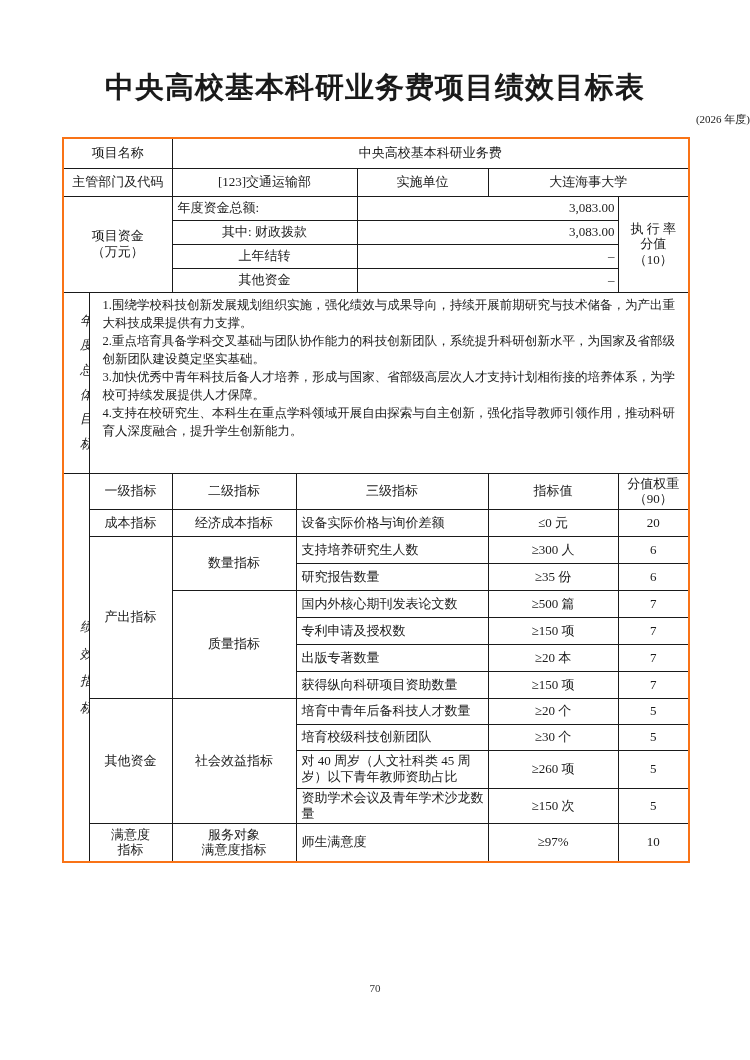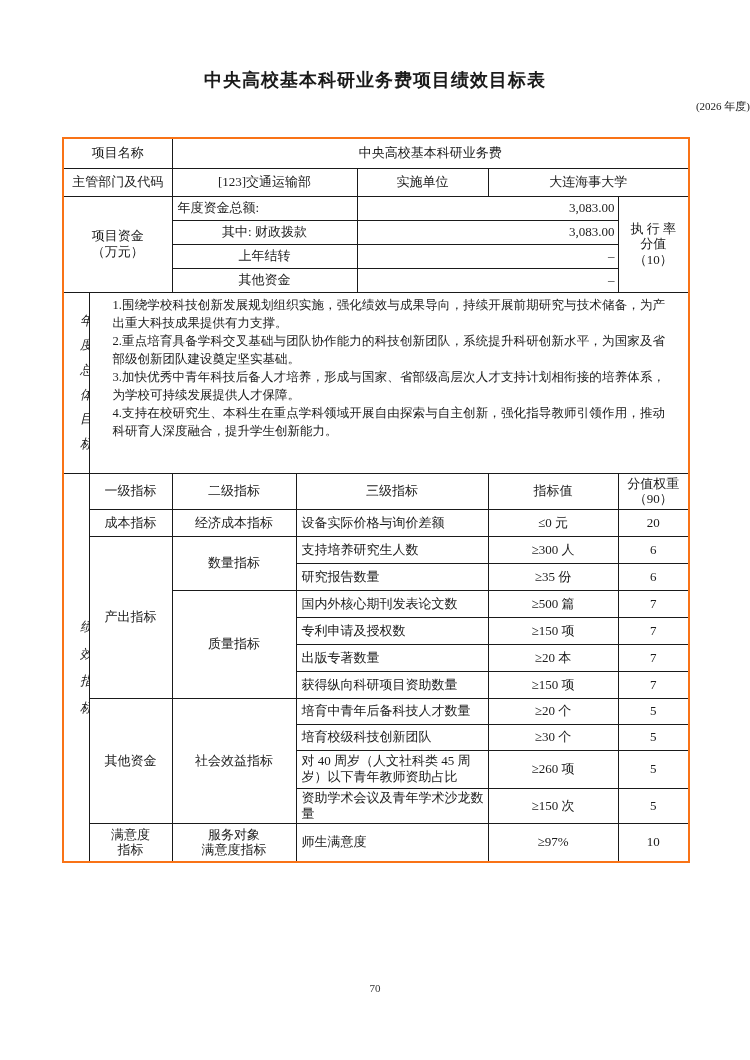--- a/index.html
+++ b/index.html
@@ -6,38 +6,38 @@
   html, body { margin: 0; padding: 0; }
   body {
     width: 750px; height: 1060px; background: #ffffff; color: #1a1a1a;
     font-family: "Liberation Serif", "DejaVu Serif", serif;
   }
   .page { position: relative; width: 750px; height: 1060px; overflow: hidden; background: #fff; }
 
   .doc-title {
     margin-top: 70px; text-align: center;
     font-family: "Liberation Sans", "DejaVu Sans", sans-serif;
-    font-weight: 700; font-size: 18px; letter-spacing: 1px; line-height: 1.2;
+    font-weight: 700; font-size: 29px; letter-spacing: 1px; line-height: 1.2;
   }
   .doc-subtitle { text-align: right; font-size: 11px; margin-top: 7px; }
 
   table.main {
     position: absolute; left: 62px; top: 137px; width: 626px;
     border-collapse: collapse; table-layout: fixed;
     border: 2px solid #f97316;
   }
   td {
     border: 1px solid #1a1a1a; font-size: 13px; line-height: 1.25;
     text-align: center; vertical-align: middle; padding: 1px 3px;
     overflow: hidden;
   }
   td.tl { text-align: left; padding-left: 5px; }
   td.tr { text-align: right; padding-right: 3px; }
   td.goal {
-    text-align: justify; padding: 3px 23px; font-size: 12.5px; line-height: 1.44;
+    text-align: justify; padding: 3px 13px; font-size: 12.5px; line-height: 1.44;
     vertical-align: top;
   }
   td.goal p { margin: 0; }
   td.vcell { padding: 16px; font-style: italic; }
   .vtext {
     width: 1em; margin: 0 auto; word-break: break-all;
     text-align: center; line-height: 1.9; font-size: 13px;
   }
   .vtext.wide { line-height: 2.1; }
   .two-line { line-height: 1.2; }

